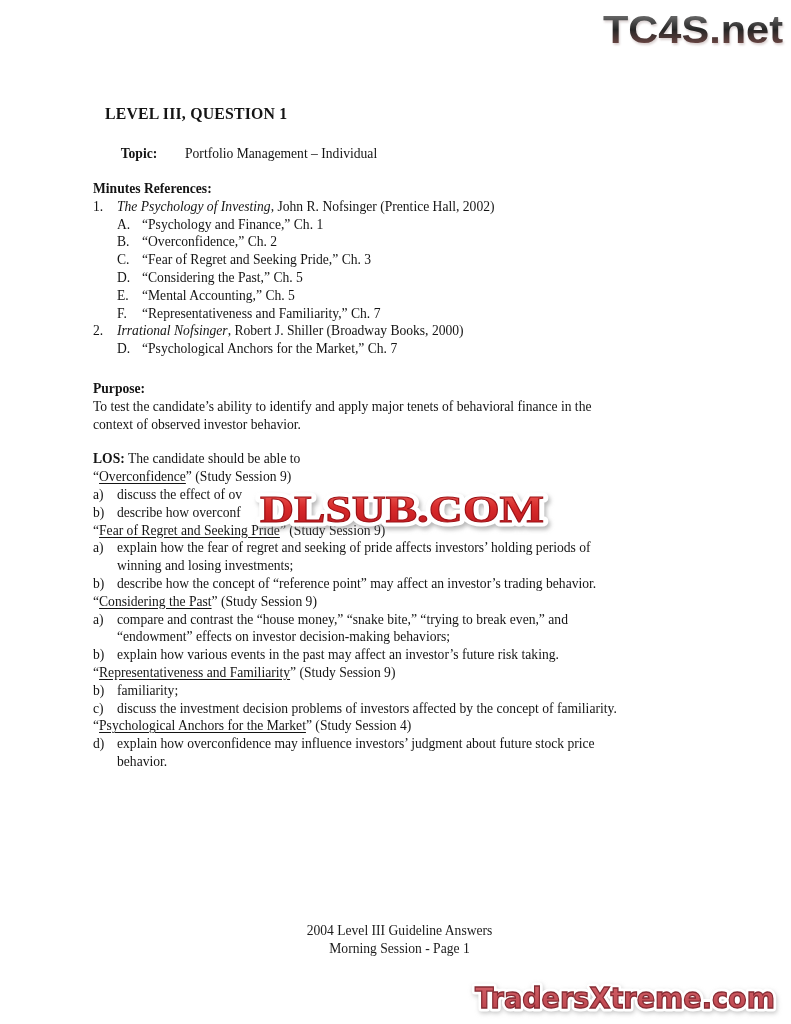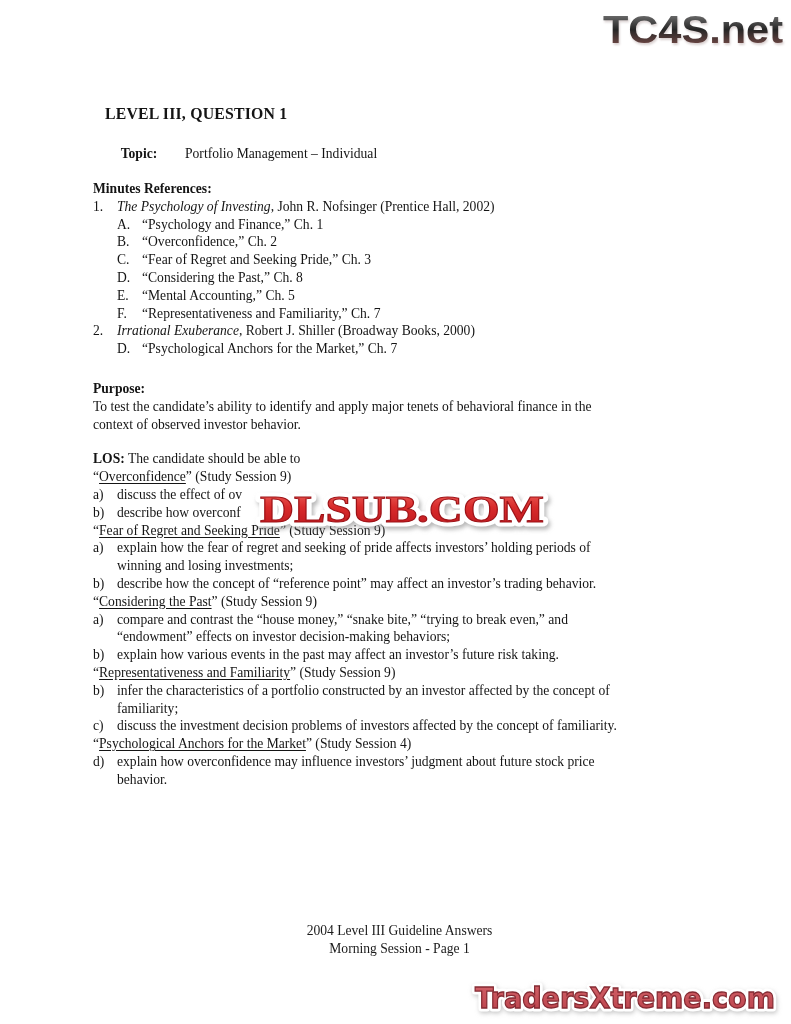--- a/index.html
+++ b/index.html
@@ -75,34 +75,34 @@
     <div class="subli">
       <span class="marker">B.</span>
       <span>“Overconfidence,” Ch. 2</span>
     </div>
     <div class="subli">
       <span class="marker">C.</span>
       <span>“Fear of Regret and Seeking Pride,” Ch. 3</span>
     </div>
     <div class="subli">
       <span class="marker">D.</span>
-      <span>“Considering the Past,” Ch. 8</span>
+      <span>“Considering the Past,” Ch. 5</span>
     </div>
     <div class="subli">
       <span class="marker">E.</span>
       <span>“Mental Accounting,” Ch. 5</span>
     </div>
     <div class="subli">
       <span class="marker">F.</span>
       <span>“Representativeness and Familiarity,” Ch. 7</span>
     </div>
 
     <div class="li">
       <span class="marker">2.</span>
-      <span class="italic">Irrational Exuberance</span><span>, Robert J. Shiller (Broadway Books, 2000)</span>
+      <span class="italic">Irrational Nofsinger</span><span>, Robert J. Shiller (Broadway Books, 2000)</span>
     </div>
     <div class="subli">
       <span class="marker">D.</span>
       <span>“Psychological Anchors for the Market,” Ch. 7</span>
     </div>
   </div>
 
   <div class="purpose">
     <div class="section-heading">Purpose:</div>
     <div>To test the candidate’s ability to identify and apply major tenets of behavioral finance in the</div>
@@ -140,21 +140,20 @@
       <div>“endowment” effects on investor decision-making behaviors;</div>
     </div>
     <div class="li">
       <span class="marker">b)</span>
       <div>explain how various events in the past may affect an investor’s future risk taking.</div>
     </div>
 
     <div><span>“</span><span class="ul">Representativeness and Familiarity</span><span>” (Study Session 9)</span></div>
     <div class="li">
       <span class="marker">b)</span>
-      <div>infer the characteristics of a portfolio constructed by an investor affected by the concept of</div>
       <div>familiarity;</div>
     </div>
     <div class="li">
       <span class="marker">c)</span>
       <div>discuss the investment decision problems of investors affected by the concept of familiarity.</div>
     </div>
 
     <div><span>“</span><span class="ul">Psychological Anchors for the Market</span><span>” (Study Session 4)</span></div>
     <div class="li">
       <span class="marker">d)</span>

